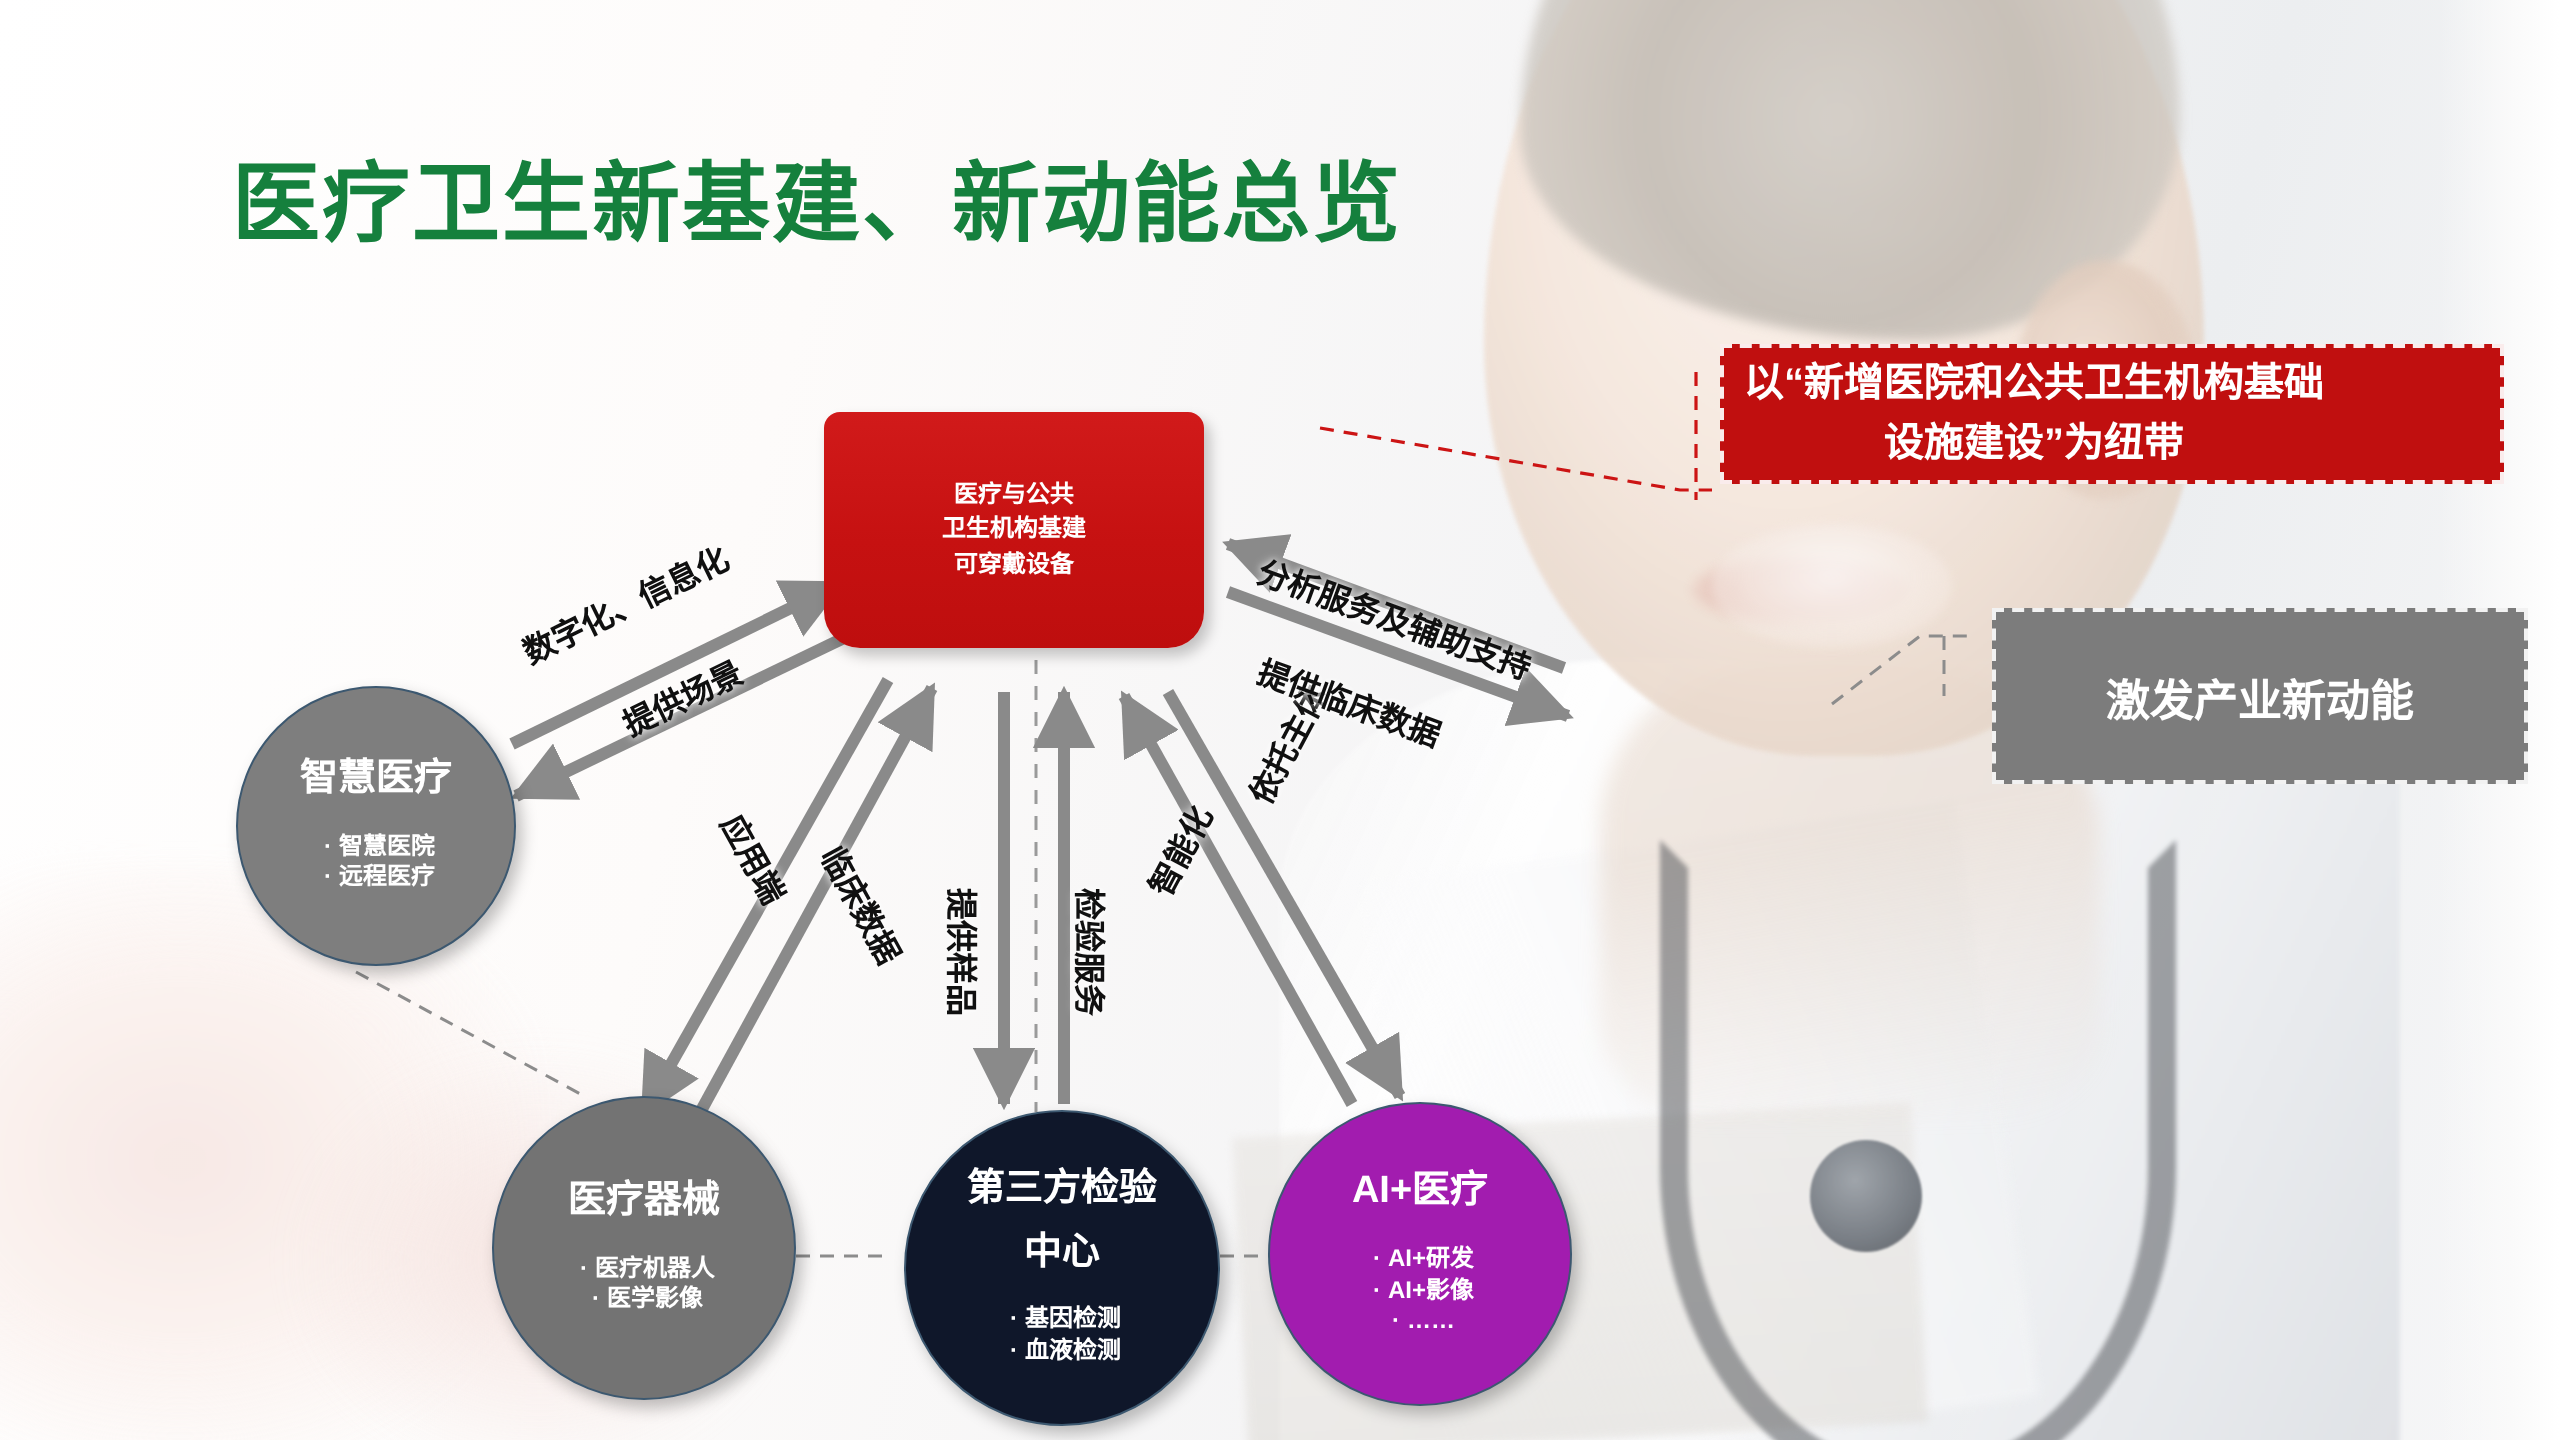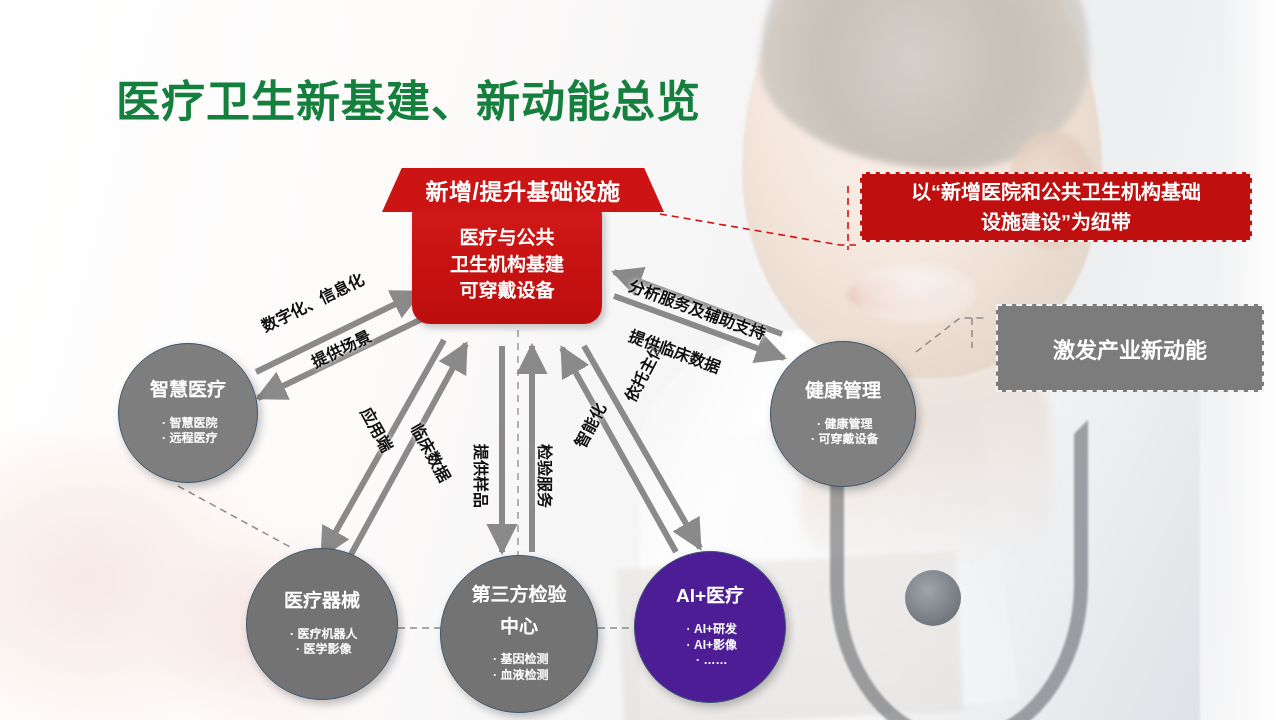--- a/index.html
+++ b/index.html
@@ -78,32 +78,32 @@
     clip-path:polygon(7% 0, 93% 0, 100% 100%, 100% 100%, 0 100%, 0 100%);
     box-shadow:0 2px 4px rgba(0,0,0,.18);
     z-index:6;
   }
 
   
   .center-card{
     position:absolute;left:412px;top:206px;width:190px;height:118px;
     background:linear-gradient(180deg,#D11A1A 0%,#C61111 55%,#BE0E0E 100%);
     border-radius:8px 8px 18px 18px;
-    color:#ffffff;font-size:19px;font-weight:bold;line-height:1.42;
+    color:#ffffff;font-size:12px;font-weight:bold;line-height:1.42;
     display:flex;align-items:center;justify-content:center;text-align:center;
     box-shadow:3px 4px 7px rgba(0,0,0,.22);
     z-index:4;
   }
 
   
   .red-callout{
     position:absolute;left:860px;top:172px;width:392px;height:70px;
     background:#C00F0F;color:#ffffff;
     border:2px dashed rgba(255,255,255,.92);
-    display:flex;align-items:center;justify-content:center;text-align:center;
+    display:flex;align-items:center;text-align:center;
     font-size:20px;font-weight:bold;line-height:1.5;padding:12px 10px;
     box-sizing:border-box;z-index:6;
   }
 
   
   .gray-callout{
     position:absolute;left:984px;top:304px;width:268px;height:88px;
     background:#7C7C7C;color:#ffffff;
     border:2px dashed rgba(255,255,255,.9);
     display:flex;align-items:center;justify-content:center;text-align:center;
@@ -121,22 +121,22 @@
     gap:12px;
   }
   .node .n-title{font-size:19px;font-weight:bold;line-height:1.15;margin-bottom:3px;}
   .node .n-title.two{line-height:1.12;}
   .node ul{list-style:none;margin:0;padding:0;font-size:12px;font-weight:bold;line-height:1.32;}
   .node ul li{white-space:nowrap;}
   .node ul li .dot{display:inline-block;width:11px;text-align:center;}
 
   #node-smart{left:118px;top:343px;width:140px;height:140px;background:#7E7E7E;}
   #node-device{left:246px;top:548px;width:152px;height:152px;background:#737373;}
-  #node-lab{left:440px;top:555px;width:158px;height:158px;background:#737373;}
-  #node-ai{left:634px;top:551px;width:152px;height:152px;background:#4c1d95;}
+  #node-lab{left:452px;top:555px;width:158px;height:158px;background:#0f172a;}
+  #node-ai{left:634px;top:551px;width:152px;height:152px;background:#a21caf;}
   #node-health{left:770px;top:341px;width:146px;height:146px;background:#808080;}
 
   
   .alabel{
     position:absolute;color:#101010;font-weight:bold;white-space:nowrap;
     font-size:16px;z-index:7;
     text-shadow:0 0 3px rgba(255,255,255,.85),0 0 6px rgba(255,255,255,.7);
   }
 </style>
 </head>
@@ -197,23 +197,20 @@
     <line x1="502" y1="346" x2="502" y2="552" stroke="#8a8a8a" stroke-width="6" marker-end="url(#ah)"></line>
     <line x1="532" y1="552" x2="532" y2="346" stroke="#8a8a8a" stroke-width="6" marker-end="url(#ah)"></line>
 
     <line x1="584" y1="346" x2="700" y2="548" stroke="#8a8a8a" stroke-width="6" marker-end="url(#ah)"></line>
     <line x1="676" y1="552" x2="562" y2="348" stroke="#8a8a8a" stroke-width="6" marker-end="url(#ah)"></line>
 
     <line x1="782" y1="334" x2="614" y2="272" stroke="#8a8a8a" stroke-width="6" marker-end="url(#ah)"></line>
     <line x1="614" y1="296" x2="784" y2="358" stroke="#8a8a8a" stroke-width="6" marker-end="url(#ah)"></line>
   </svg>
 
-  <div class="ribbon">
-    <span>新增/提升基础设施</span>
-  </div>
 
   <div class="center-card">
     <div>
       <div>医疗与公共</div>
       <div>卫生机构基建</div>
       <div>可穿戴设备</div>
     </div>
   </div>
 
   <div class="red-callout">
@@ -254,27 +251,20 @@
 
   <div class="node" id="node-ai">
     <div class="n-title">AI+医疗</div>
     <ul>
       <li><span class="dot">·</span><span>AI+研发</span></li>
       <li><span class="dot">·</span><span>AI+影像</span></li>
       <li><span class="dot">·</span><span>……</span></li>
     </ul>
   </div>
 
-  <div class="node" id="node-health">
-    <div class="n-title">健康管理</div>
-    <ul>
-      <li><span class="dot">·</span><span>健康管理</span></li>
-      <li><span class="dot">·</span><span>可穿戴设备</span></li>
-    </ul>
-  </div>
 
   <div class="alabel" style="left:262px;top:314px;transform:rotate(-26deg);transform-origin:left center;">数字化、信息化</div>
 
   <div class="alabel" style="left:312px;top:350px;transform:rotate(-26deg);transform-origin:left center;">提供场景</div>
 
   <div class="alabel" style="left:366px;top:396px;transform:rotate(61deg);transform-origin:left center;">应用端</div>
 
   <div class="alabel" style="left:416px;top:412px;transform:rotate(61deg);transform-origin:left center;">临床数据</div>
 
   <div class="alabel" style="left:482px;top:432px;transform:rotate(90deg);transform-origin:left center;">提供样品</div>

